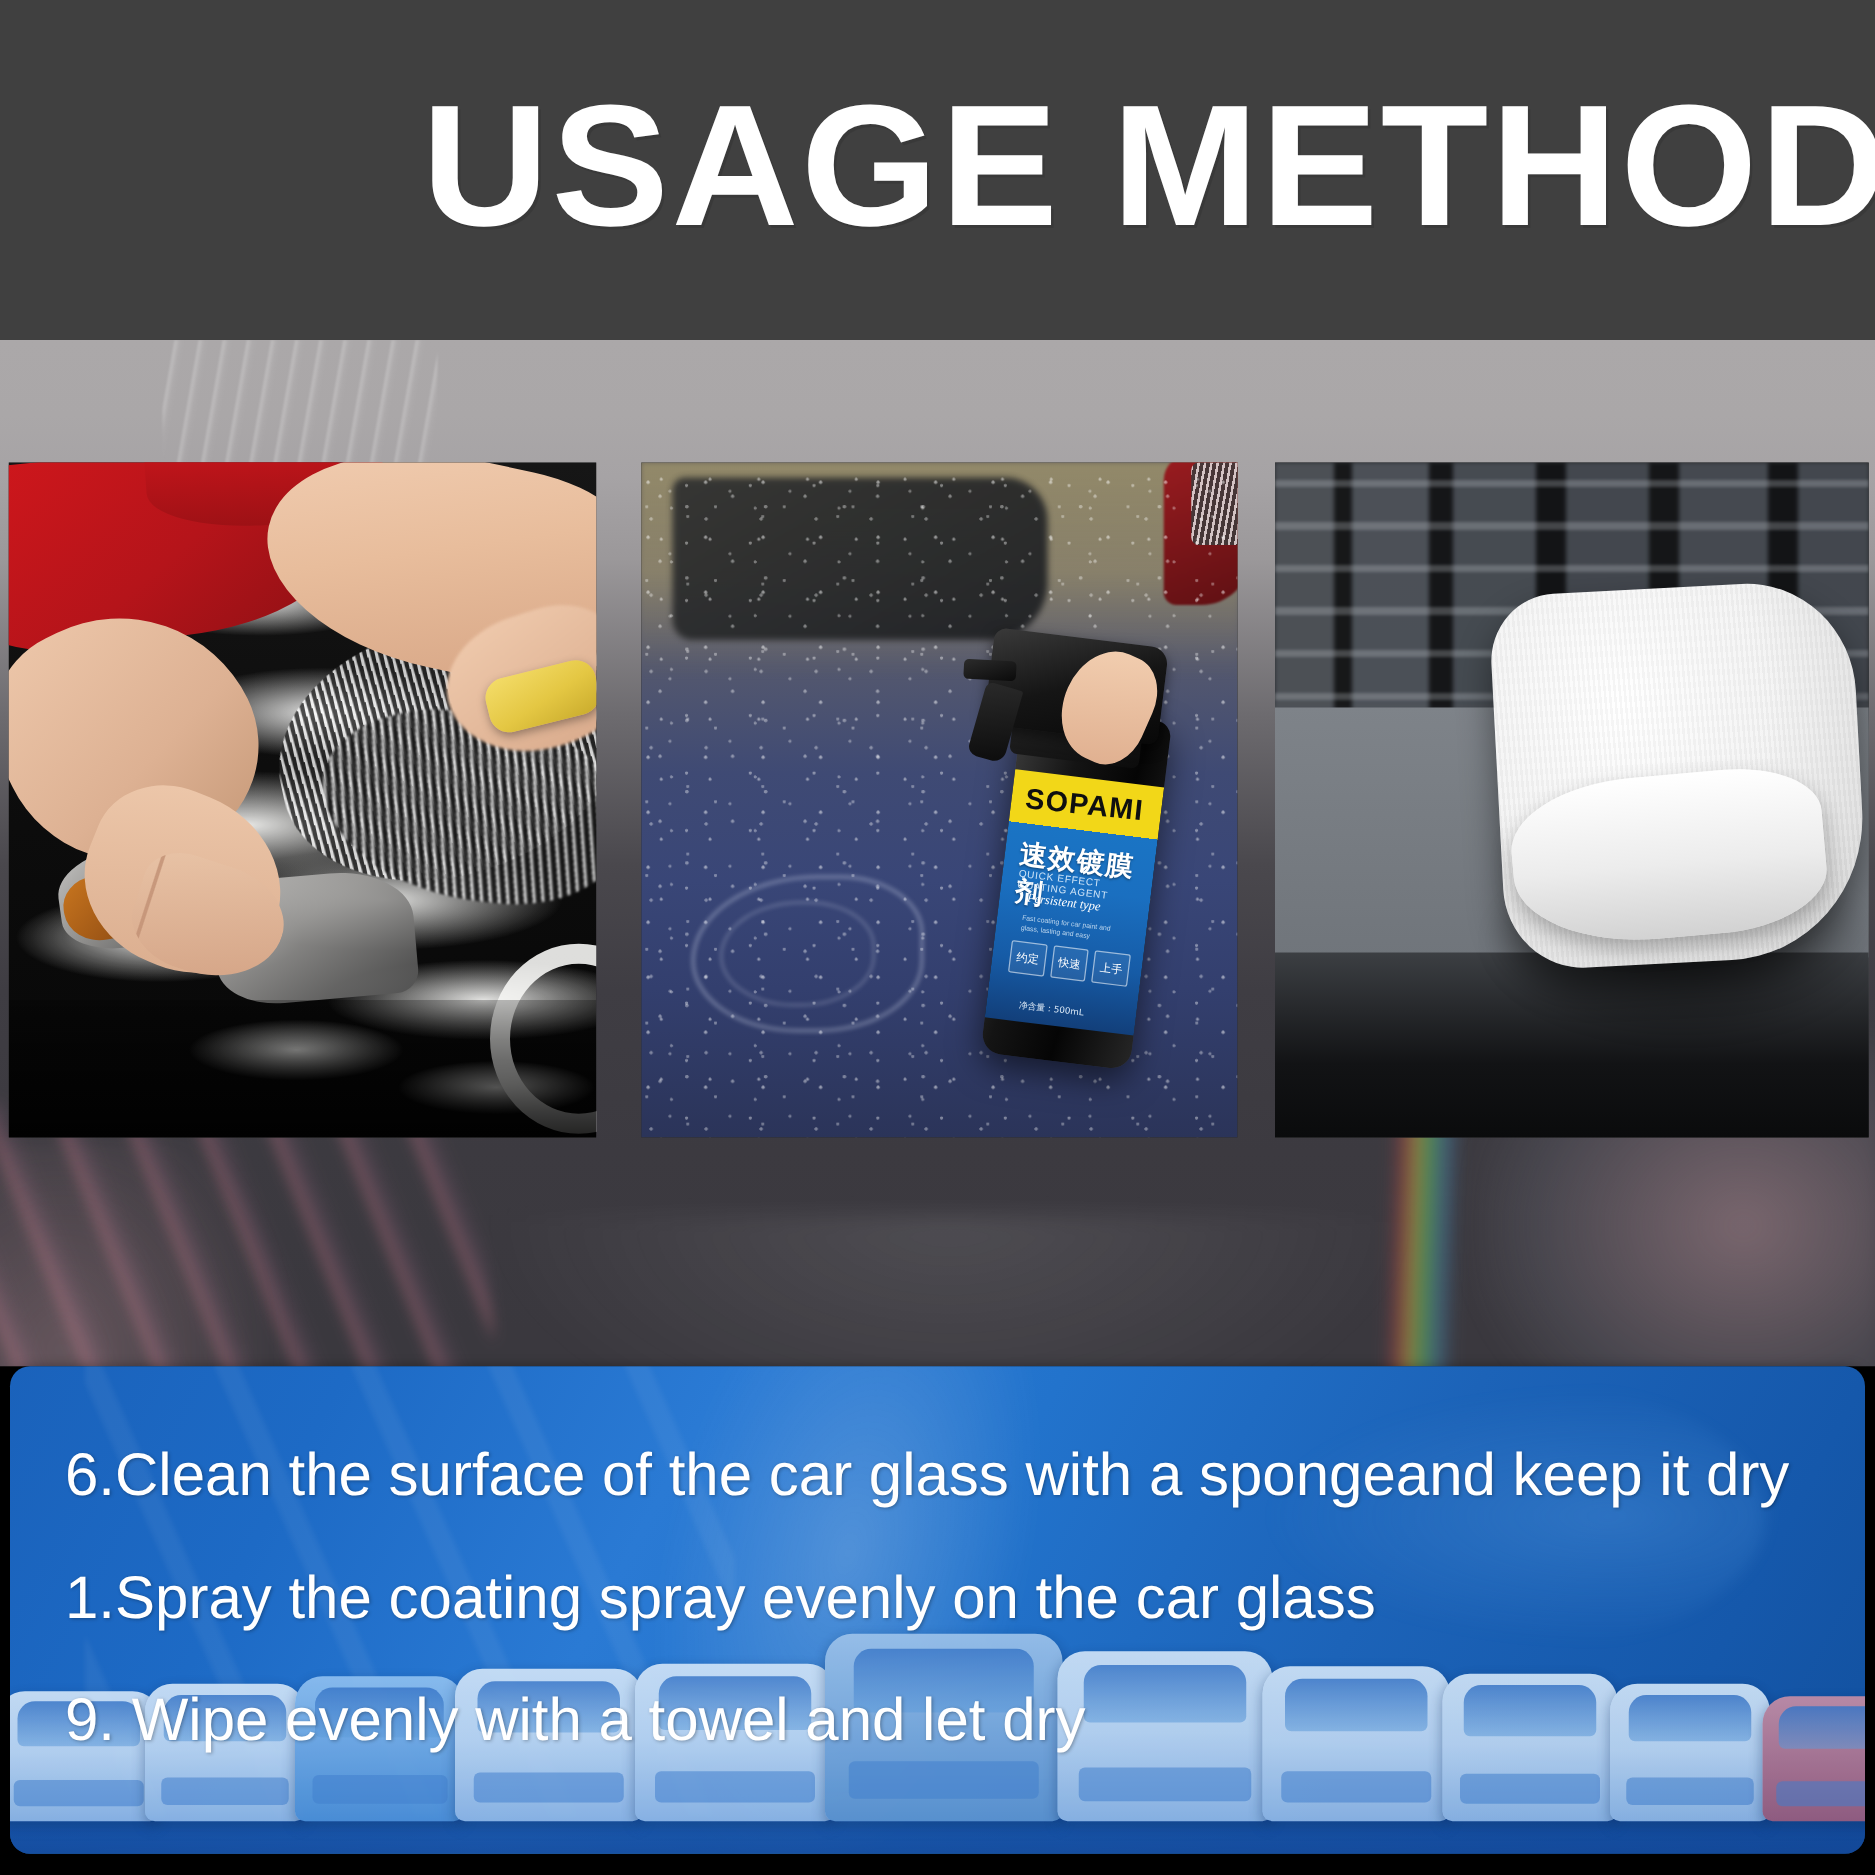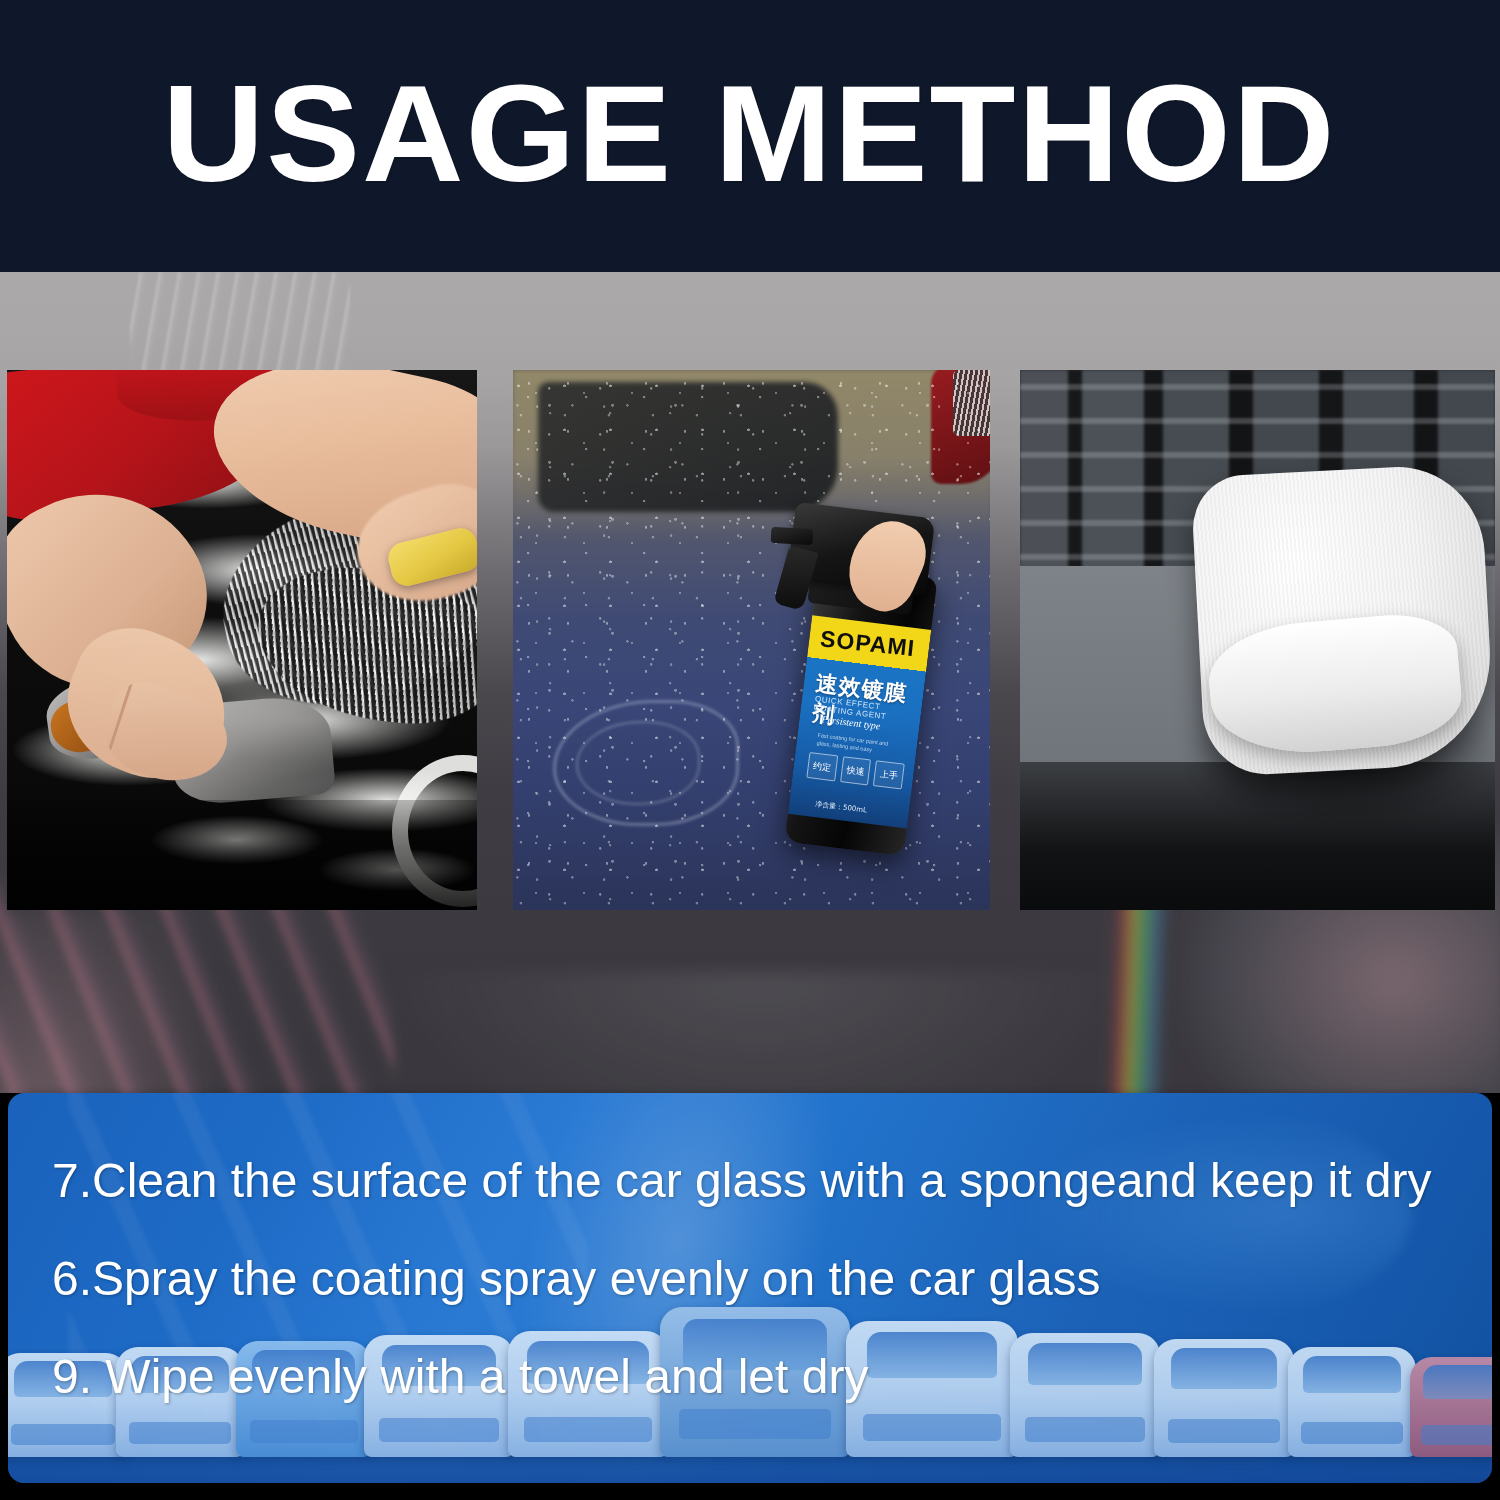--- a/index.html
+++ b/index.html
@@ -6,22 +6,22 @@
   body{
     width:1500px;height:1500px;overflow:hidden;
     font-family:"Liberation Sans", sans-serif;
     background:#000;
   }
   .page{position:relative;width:1500px;height:1500px;overflow:hidden;}
 
   
   .header{
     position:absolute;left:0;top:0;width:1500px;height:272px;
-    background:#0f172a;
-    display:flex;align-items:center;justify-content:center;
+    background:#404040;
+    display:flex;align-items:center;justify-content:flex-end;
     overflow:hidden;
   }
   .header-title{
     font-size:138px;font-weight:bold;color:#ffffff;
     letter-spacing:2px;line-height:1;
     font-family:"Liberation Sans", sans-serif;
     transform:scaleX(1.02);
     text-shadow:2px 2px 0 rgba(0,0,0,.10);
     white-space:nowrap;
     margin-top:-6px;
@@ -660,19 +660,19 @@
       <div class="car" style="left:500px;  width:160px; height:126px;"></div>
       <div class="car dark" style="left:652px;  width:190px; height:150px;"></div>
       <div class="car" style="left:838px;  width:172px; height:136px;"></div>
       <div class="car" style="left:1002px; width:150px; height:124px;"></div>
       <div class="car" style="left:1146px; width:140px; height:118px;"></div>
       <div class="car" style="left:1280px; width:128px; height:110px;"></div>
       <div class="car red" style="left:1402px; width:110px; height:100px;"></div>
     </div>
 
     <div class="instr-lines">
-      <div class="instr-line">7.Clean the surface of the car glass with a spongeand keep it dry</div>
-      <div class="instr-line">6.Spray the coating spray evenly on the car glass</div>
+      <div class="instr-line">6.Clean the surface of the car glass with a spongeand keep it dry</div>
+      <div class="instr-line">1.Spray the coating spray evenly on the car glass</div>
       <div class="instr-line">9. Wipe evenly with a towel and let dry</div>
     </div>
   </div>
 
 </div>
 
 </body></html>

